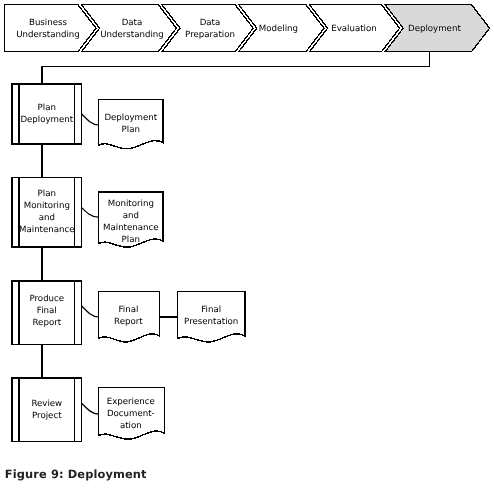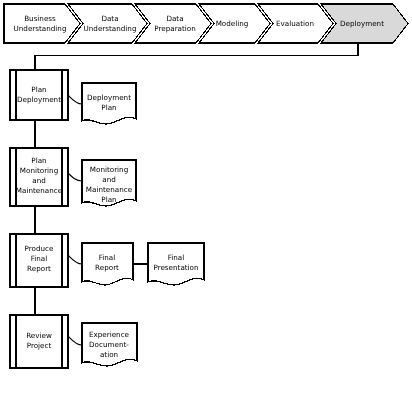--- a/index.html
+++ b/index.html
@@ -239,14 +239,15 @@
 
     <g>
       <path class="doc-shape" d="M 82 323 L 137 323 L 137 361 C 127 355, 117 366, 107 366 C 97 366, 90 359, 82 363 Z"></path>
       <text class="doc-label" x="109" y="337">Experience</text>
       <text class="doc-label" x="109" y="347">Document-</text>
       <text class="doc-label" x="109" y="357">ation</text>
     </g>
 
   </svg>
 
+  <div id="figure-caption">Figure 9: Deployment</div>
 
 </div>
 
 </body></html>

